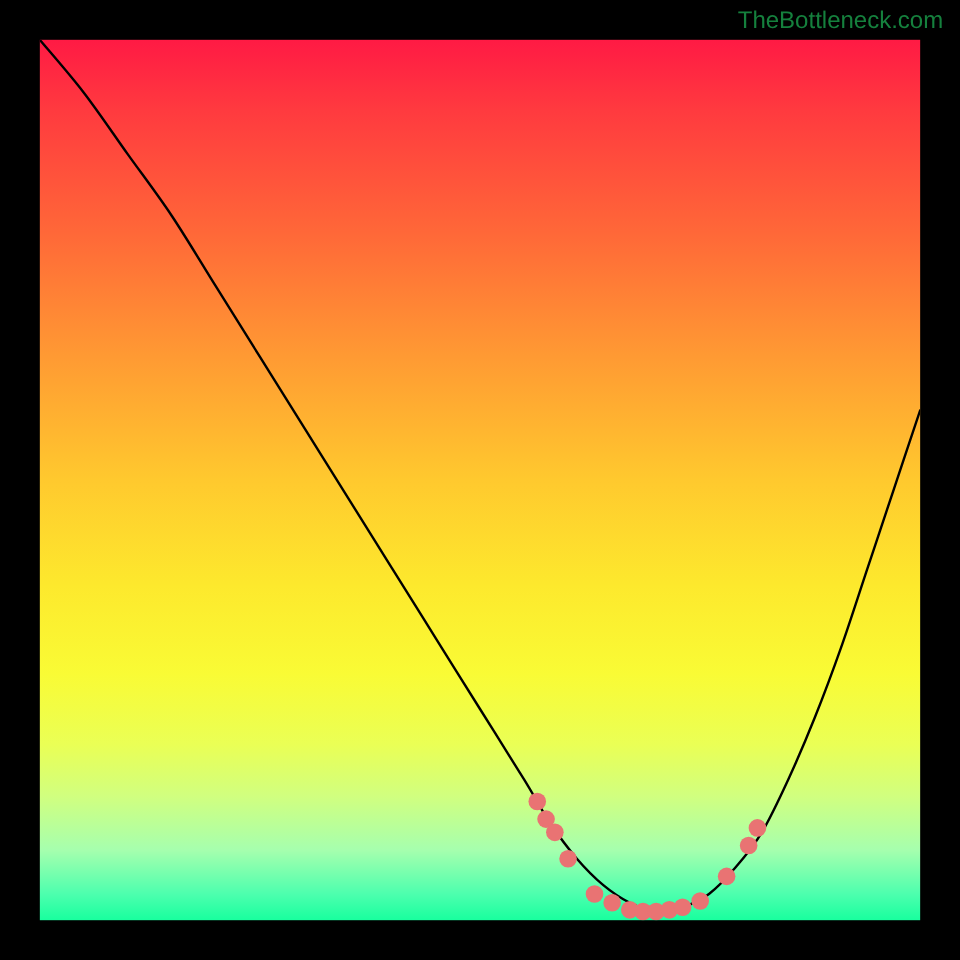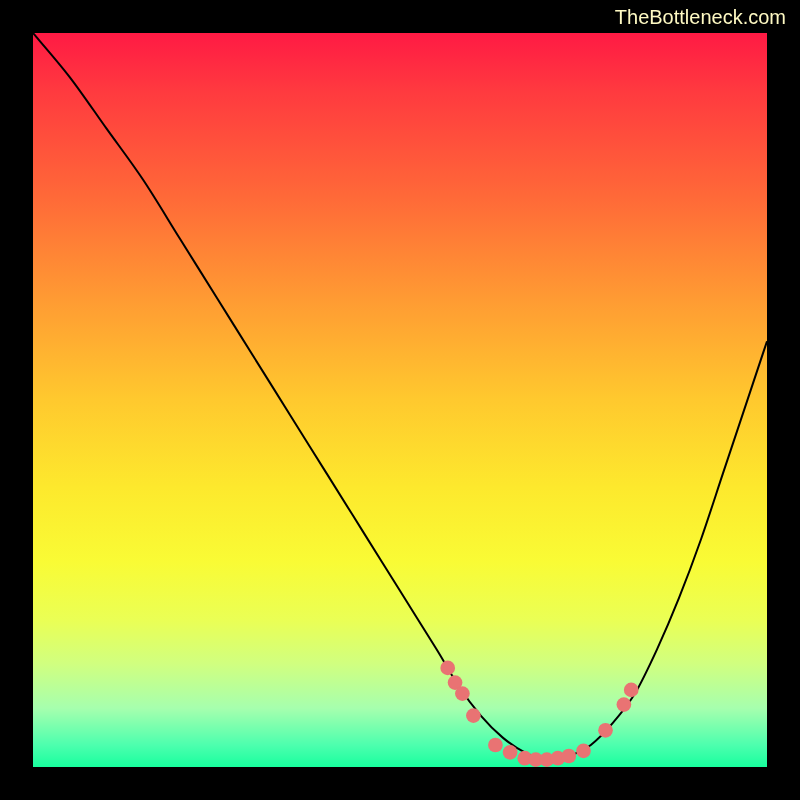--- a/index.html
+++ b/index.html
@@ -8,21 +8,21 @@
     background: #000;
     width: 800px;
     height: 800px;
     position: relative;
     font-family: Arial, sans-serif;
   }
   .watermark {
     position: absolute;
     top: 6px;
     right: 14px;
-    color: #fef9c3;
+    color: #15803d;
     font-size: 20px;
     font-weight: 500;
     z-index: 10;
   }
   .plot-area {
     position: absolute;
     left: 33px;
     top: 33px;
     width: 734px;
     height: 734px;

